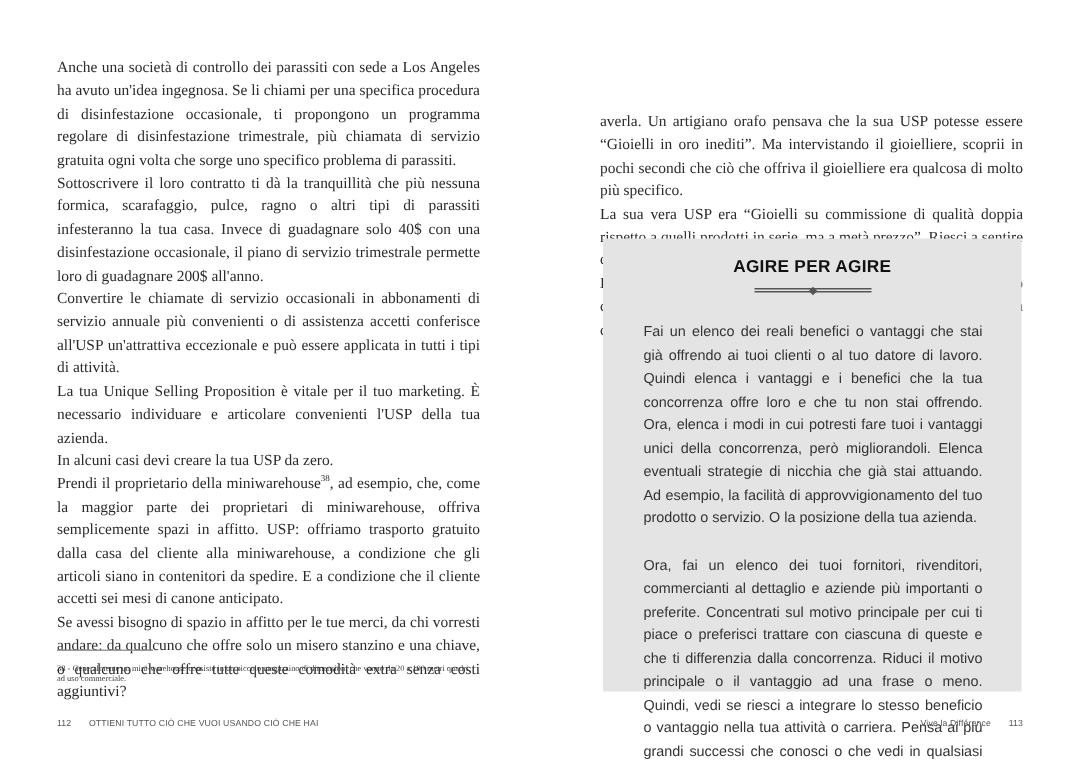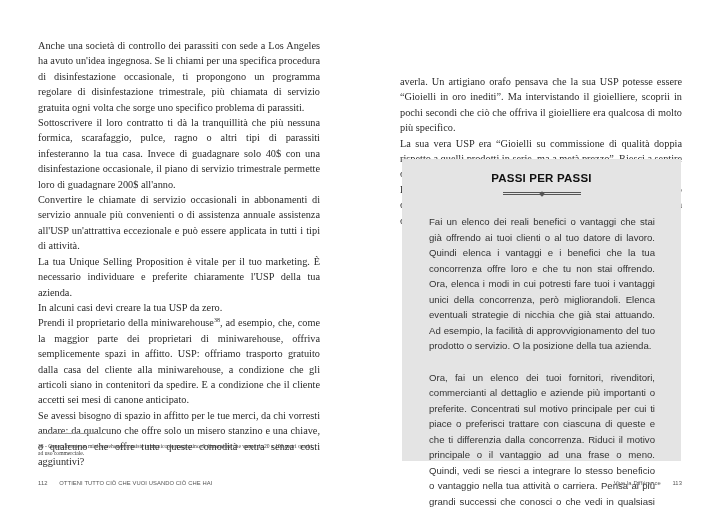--- a/index.html
+++ b/index.html
@@ -64,22 +64,22 @@
     }
     .box-text p { margin: 16px; }
   </style>
 </head>
 <body>
 
 <div class="page page-left">
   <div class="left-text serif-body">
     <p>Anche una società di controllo dei parassiti con sede a Los Angeles ha avuto un'idea ingegnosa. Se li chiami per una specifica procedura di disinfestazione occasionale, ti propongono un programma regolare di disinfestazione trimestrale, più chiamata di servizio gratuita ogni volta che sorge uno specifico problema di parassiti.</p>
     <p>Sottoscrivere il loro contratto ti dà la tranquillità che più nessuna formica, scarafaggio, pulce, ragno o altri tipi di parassiti infesteranno la tua casa. Invece di guadagnare solo 40$ con una disinfestazione occasionale, il piano di servizio trimestrale permette loro di guadagnare 200$ all'anno.</p>
-    <p>Convertire le chiamate di servizio occasionali in abbonamenti di servizio annuale più convenienti o di assistenza annuale assistenza all'USP un'attrattiva eccezionale e può essere applicata in tutti i tipi di attività.</p>
-    <p>La tua Unique Selling Proposition è vitale per il tuo marketing. È necessario individuare e preferite chiaramente l'USP della tua azienda.</p>
+    <p>Convertire le chiamate di servizio occasionali in abbonamenti di servizio annuale più convenienti o di assistenza accetti conferisce all'USP un'attrattiva eccezionale e può essere applicata in tutti i tipi di attività.</p>
+    <p>La tua Unique Selling Proposition è vitale per il tuo marketing. È necessario individuare e articolare convenienti l'USP della tua azienda.</p>
     <p>In alcuni casi devi creare la tua USP da zero.</p>
     <p><span>Prendi il proprietario della miniwarehouse</span><sup>38</sup><span>, ad esempio, che, come la maggior parte dei proprietari di miniwarehouse, offriva semplicemente spazi in affitto. USP: offriamo trasporto gratuito dalla casa del cliente alla miniwarehouse, a condizione che gli articoli siano in contenitori da spedire. E a condizione che il cliente accetti sei mesi di canone anticipato.</span></p>
     <p>Se avessi bisogno di spazio in affitto per le tue merci, da chi vorresti andare: da qualcuno che offre solo un misero stanzino e una chiave, o qualcuno che offre tutte queste comodità extra senza costi aggiuntivi?</p>
 
   </div>
 
   <div class="fn-rule"></div>
   <div class="footnote">38 - Generalmente un mini-warehouse consiste in un piccolo magazzino di dimensioni che vanno da 20 a 100 metri quadri, ad uso commerciale.</div>
 
   <div class="folio folio-left">
@@ -89,21 +89,21 @@
 </div>
 
 <div class="page page-right">
   <div class="right-text serif-body">
     <p>averla. Un artigiano orafo pensava che la sua USP potesse essere “Gioielli in oro inediti”. Ma intervistando il gioielliere, scoprii in pochi secondi che ciò che offriva il gioielliere era qualcosa di molto più specifico.</p>
     <p>La sua vera USP era “Gioielli su commissione di qualità doppia rispetto a quelli prodotti in serie, ma a metà prezzo”. Riesci a sentire quanto suona più potente per un prospect?</p>
     <p>La regola di base è questa: sviluppare una USP e celebrarla in tutto ciò che fai. Può spingerti avanti anni luce rispetto alla tua concorrenza per sempre.</p>
   </div>
 
   <div class="box">
-    <div class="box-title">PASSI PER PASSI</div>
+    <div class="box-title">AGIRE PER AGIRE</div>
     <div class="box-rule">
       <div class="l1"></div>
         <div class="l2"></div>
         <div class="dot"></div>
     </div>
     <div class="box-text">
       <p>Fai un elenco dei reali benefici o vantaggi che stai già offrendo ai tuoi clienti o al tuo datore di lavoro. Quindi elenca i vantaggi e i benefici che la tua concorrenza offre loro e che tu non stai offrendo. Ora, elenca i modi in cui potresti fare tuoi i vantaggi unici della concorrenza, però migliorandoli. Elenca eventuali strategie di nicchia che già stai attuando. Ad esempio, la facilità di approvvigionamento del tuo prodotto o servizio. O la posizione della tua azienda.</p>
       <p>Ora, fai un elenco dei tuoi fornitori, rivenditori, commercianti al dettaglio e aziende più importanti o preferite. Concentrati sul motivo principale per cui ti piace o preferisci trattare con ciascuna di queste e che ti differenzia dalla concorrenza. Riduci il motivo principale o il vantaggio ad una frase o meno. Quindi, vedi se riesci a integrare lo stesso beneficio o vantaggio nella tua attività o carriera. Pensa ai più grandi successi che conosci o che vedi in qualsiasi campo. Qual è il più grande beneficio esclusivo (la loro USP) che offrono ai loro clienti? Riesci ad individuare un'applicazione diretta di tale vantaggio per il tuo settore? Quando capirai e inizierai a concentrarti e a promuovere i vantaggi o i benefici esclusivi che puoi offrire ai tuoi clienti o datore di lavoro, vedrai i risultati.</p>
     </div>
   </div>

